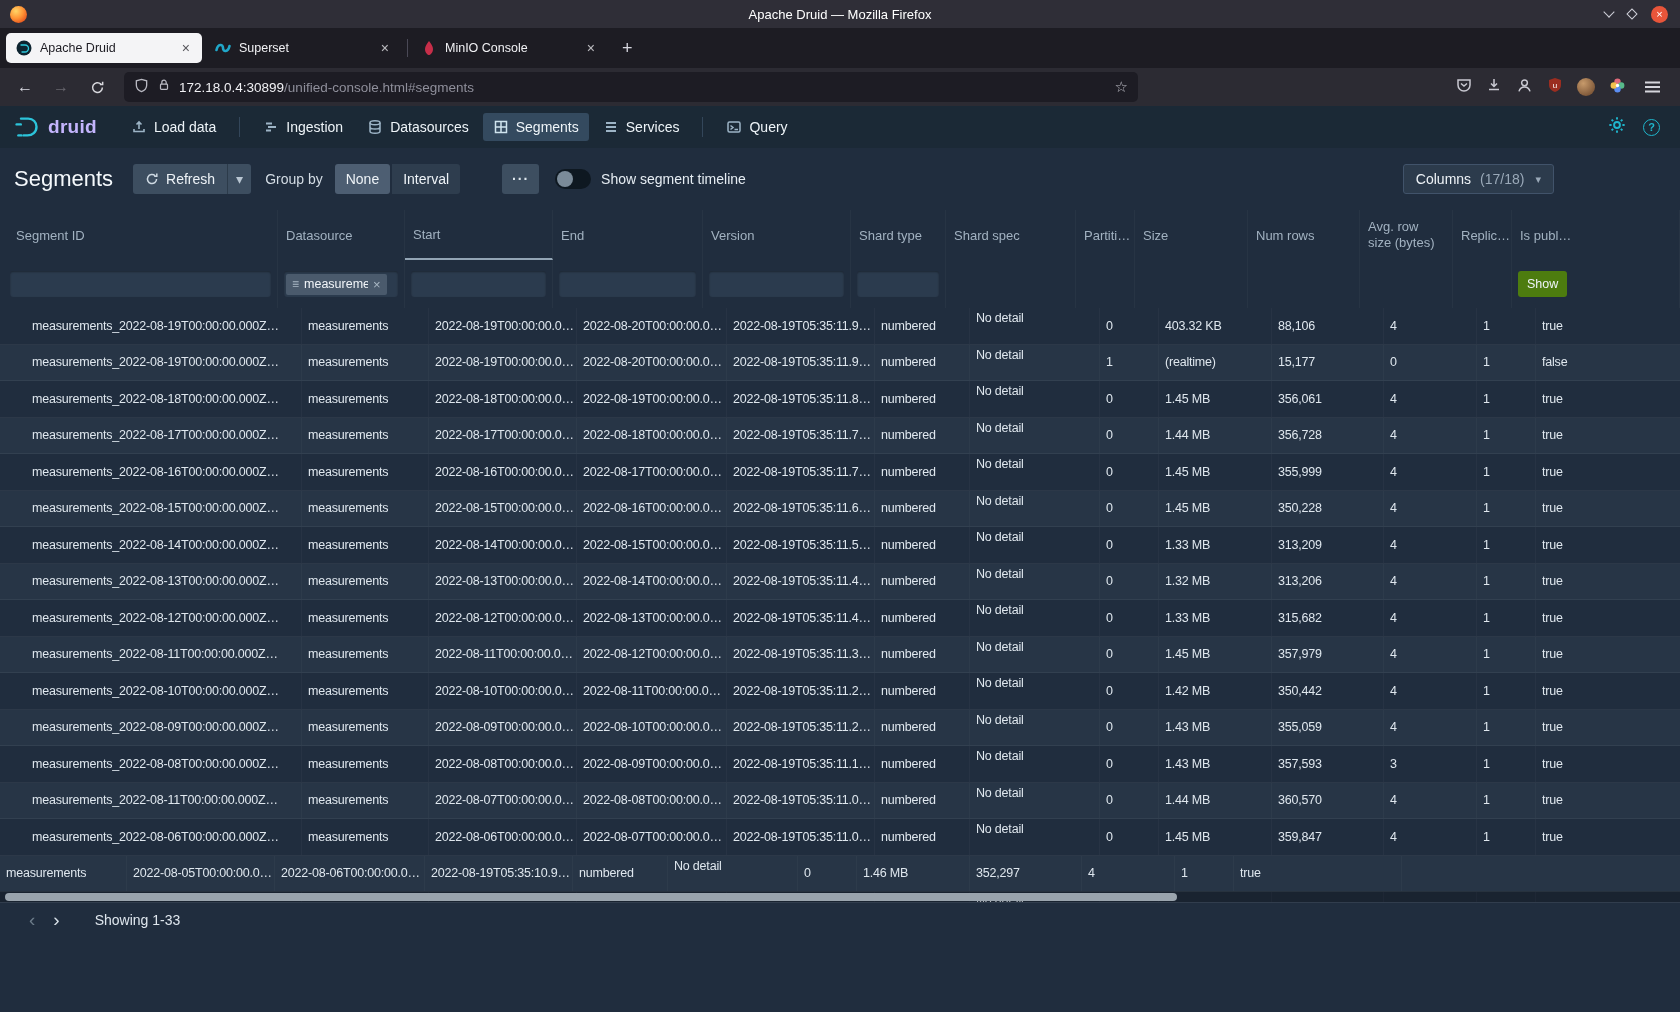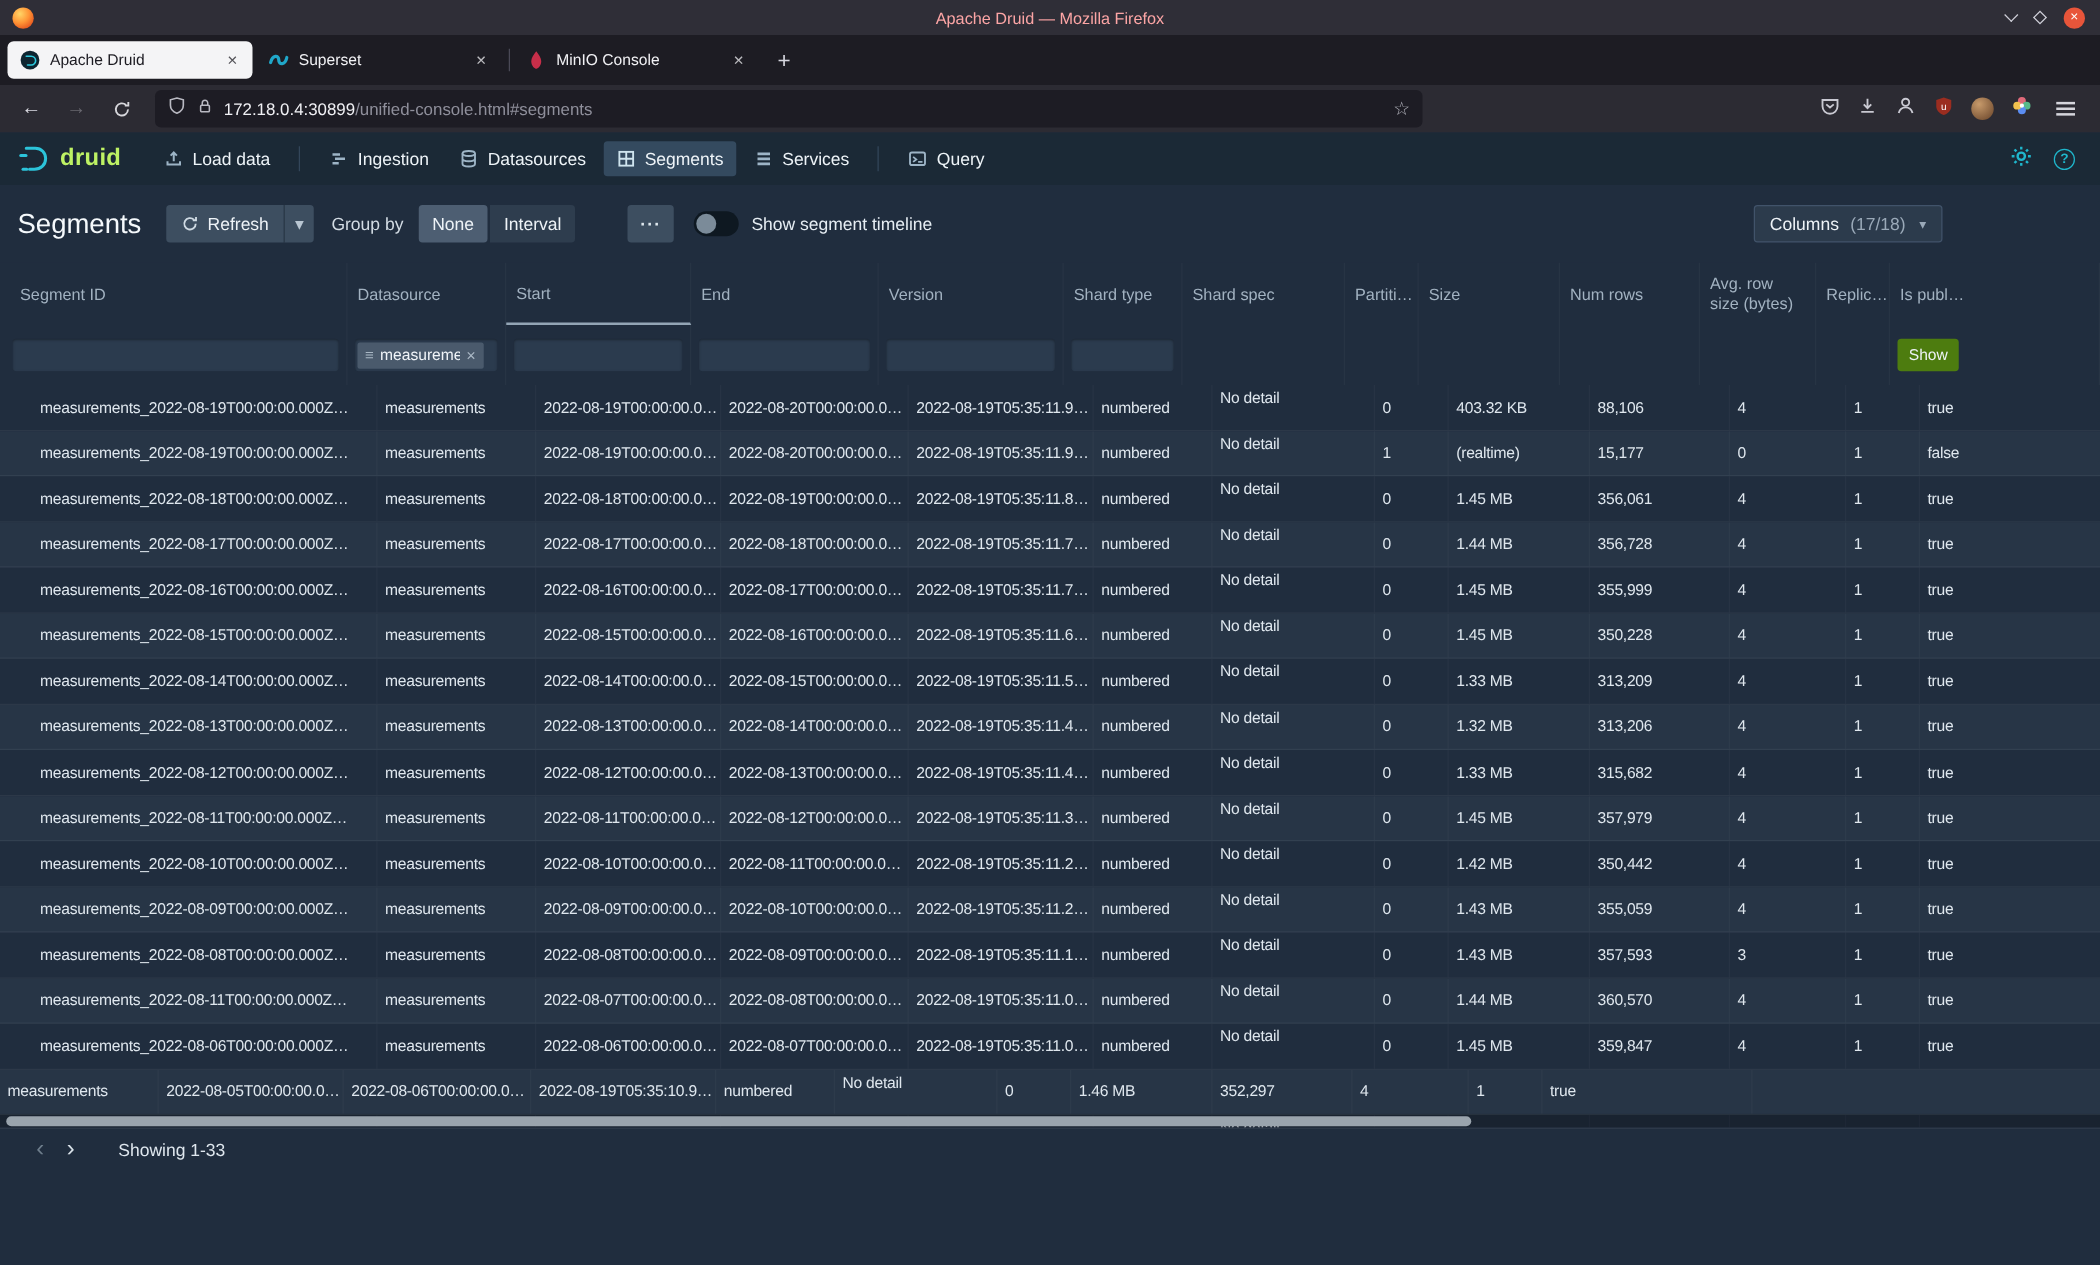--- a/index.html
+++ b/index.html
@@ -4,21 +4,21 @@
 <style>
   * { margin:0; padding:0; box-sizing:border-box; }
   html,body { width:1680px; height:1012px; }
   body { font-family:"Liberation Sans","DejaVu Sans",sans-serif; background:#202d3e; overflow:hidden; }
   .screen { width:1680px; height:1012px; display:flex; flex-direction:column; }
 
   
   .titlebar { height:28px; background:#2f2e37; display:flex; align-items:center; position:relative; flex:none; }
   .fx-logo { width:17px; height:17px; border-radius:50%; margin-left:10px; z-index:1;
              background:radial-gradient(circle at 35% 30%, #ffd567, #ff9435 45%, #e6551f 80%); }
-  .win-title { position:absolute; left:0; right:0; text-align:center; color:#fca5a5; font-size:13px; }
+  .win-title { position:absolute; left:0; right:0; text-align:center; color:#ffffff; font-size:13px; }
   .win-controls { margin-left:auto; display:flex; align-items:center; gap:15px; margin-right:12px; z-index:1; }
   .chev { width:8px; height:8px; border-right:1.6px solid #cfcfd8; border-bottom:1.6px solid #cfcfd8;
           transform:rotate(45deg); margin-top:-4px; }
   .diam { width:8px; height:8px; border:1.6px solid #cfcfd8; transform:rotate(45deg); }
   .win-close { width:17px; height:17px; border-radius:50%; background:#e8553a; color:#fff;
                font-size:11px; line-height:16px; text-align:center; }
 
   
   .tabbar { height:40px; background:#1d1c23; display:flex; align-items:center; padding-left:6px; flex:none; }
   .tab { display:flex; align-items:center; gap:8px; height:30px; padding:0 10px; border-radius:5px;
@@ -41,21 +41,21 @@
   .url-path { color:#8f8f9b; }
   .star { color:#b9b9c2; font-size:15px; }
   .ext-icons { margin-left:auto; display:flex; align-items:center; gap:14px; margin-right:6px; }
   .avatar { width:18px; height:18px; border-radius:50%;
             background:radial-gradient(circle at 35% 30%, #c79a6b, #7a5436 80%); }
   .burger-wrap { width:24px; display:flex; align-items:center; justify-content:center; height:28px; }
   .burger { width:15px; height:1.8px; background:#d5d5dc; box-shadow:0 -4.5px 0 #d5d5dc, 0 4.5px 0 #d5d5dc; }
 
   
   .druid-header { height:42px; background:#1b2936; display:flex; align-items:center; padding:0 14px; flex:none; }
-  .brand { display:flex; align-items:center; gap:8px; color:#bef264; font-size:19px; font-weight:700;
+  .brand { display:flex; align-items:center; gap:8px; color:#c4b5fd; font-size:19px; font-weight:700;
            letter-spacing:.3px; }
   .dnav { display:flex; align-items:center; margin-left:24px; gap:4px; }
   .dnav-item { display:flex; align-items:center; gap:7px; color:#eef4f8; font-size:14px;
                padding:6px 10px; border-radius:3px; white-space:nowrap; }
   .dnav-item.active { background:#344a5f; }
   .dsep { width:1px; height:20px; background:#33465a; margin:0 9px; }
   .dright { margin-left:auto; display:flex; gap:17px; align-items:center; margin-right:6px; }
   .help-circle { width:17px; height:17px; border:1.7px solid #1fb6cc; border-radius:50%; color:#1fb6cc;
                  font-size:11px; font-weight:bold; display:flex; align-items:center; justify-content:center; }
 

